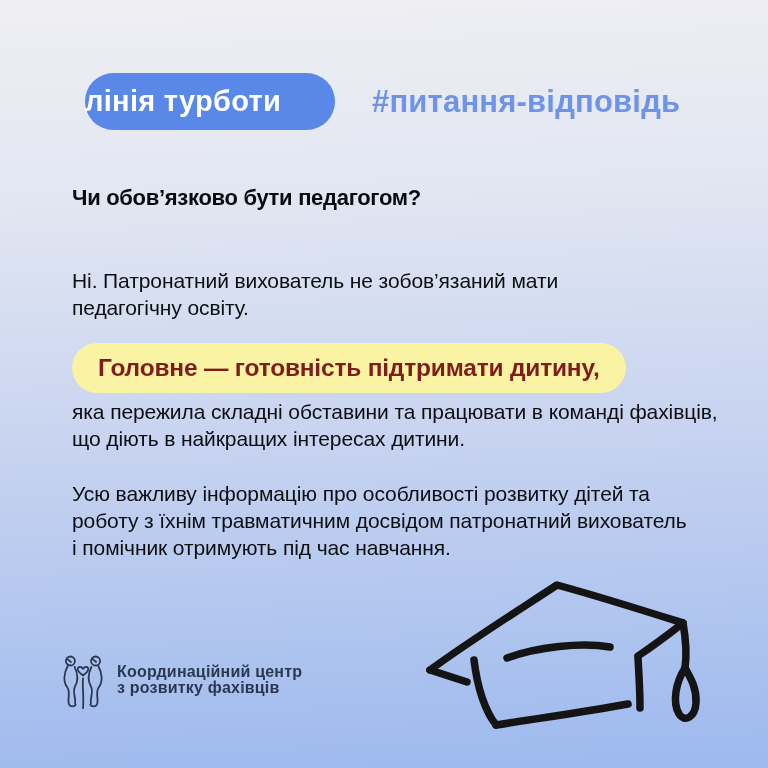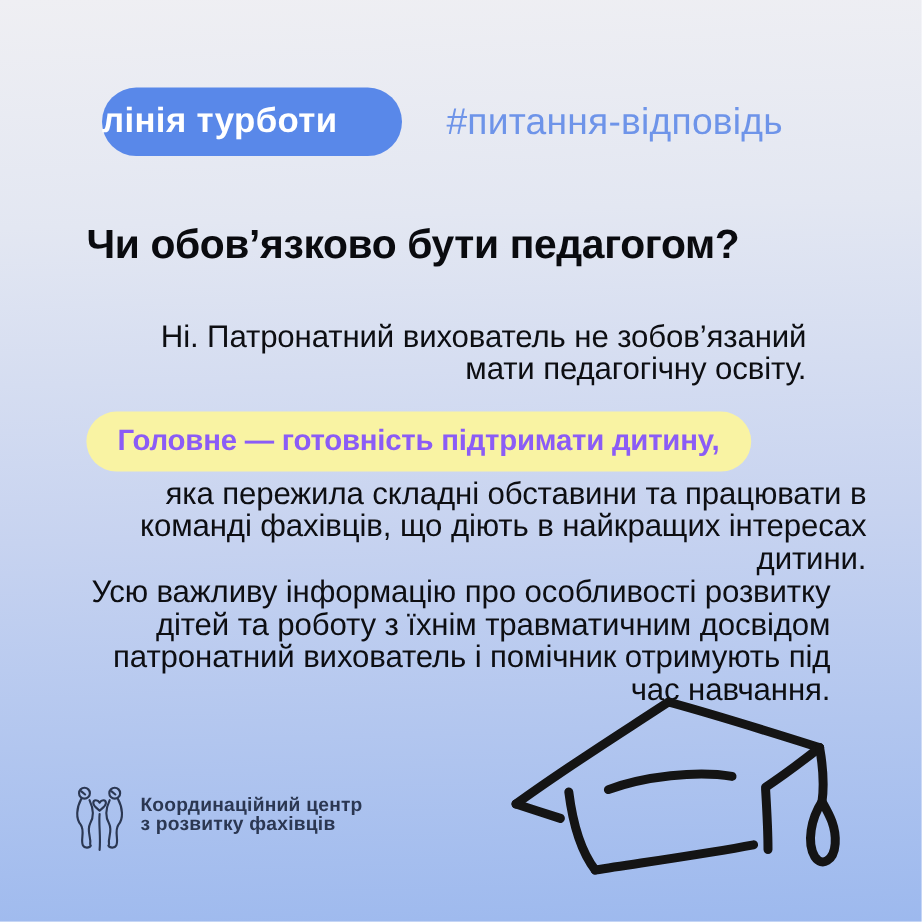--- a/index.html
+++ b/index.html
@@ -9,38 +9,38 @@
     background:linear-gradient(178deg,#efeff3 0%,#e3e7f2 24%,#c7d3f0 57%,#9db9ee 100%);
   }
   .badge{
     position:absolute;left:85px;top:73px;width:250px;height:57px;
     background:#5988e9;border-radius:29px;
     display:flex;align-items:center;
     color:#ffffff;font-size:29px;font-weight:700;letter-spacing:.3px;
   }
   .hashtag{
     position:absolute;left:372px;top:84px;
-    color:#6e94e9;font-size:31px;font-weight:400;letter-spacing:.2px;
+    color:#6e94e9;font-size:31px;font-weight:700;letter-spacing:.2px;
   }
   .title{
     position:absolute;left:72px;top:186px;width:640px;
-    color:#0a0b0f;font-size:34px;font-weight:800;letter-spacing:-.3px;line-height:1.1;
+    color:#0a0b0f;font-size:22px;font-weight:800;letter-spacing:-.3px;line-height:1.1;
   }
   .para{
     position:absolute;left:72px;
-    color:#0d0e12;font-size:26px;font-weight:500;line-height:27px;letter-spacing:-.1px;text-align:right;
+    color:#0d0e12;font-size:21px;font-weight:500;line-height:27px;letter-spacing:-.1px;
   }
   .p1{top:267px;width:600px;}
   .p2{top:398px;width:650px;}
   .p3{top:480px;width:620px;}
   .highlight{
     position:absolute;left:72px;top:343px;height:50px;
     background:#f9f3a3;border-radius:25px;
     display:inline-flex;align-items:center;padding:0 26px;
-    font-size:24.5px;font-weight:600;color:#8b5cf6;white-space:nowrap;letter-spacing:-.2px;
+    font-size:24.5px;font-weight:600;color:#7f1d1d;white-space:nowrap;letter-spacing:-.2px;
   }
   .logo{
     position:absolute;left:62px;top:654px;
     display:flex;align-items:flex-start;gap:13px;
   }
   .logo svg{display:block;}
   .logo-text{
     padding-top:10px;
     color:#2b3752;font-size:16px;font-weight:700;line-height:16px;letter-spacing:.2px;
   }

